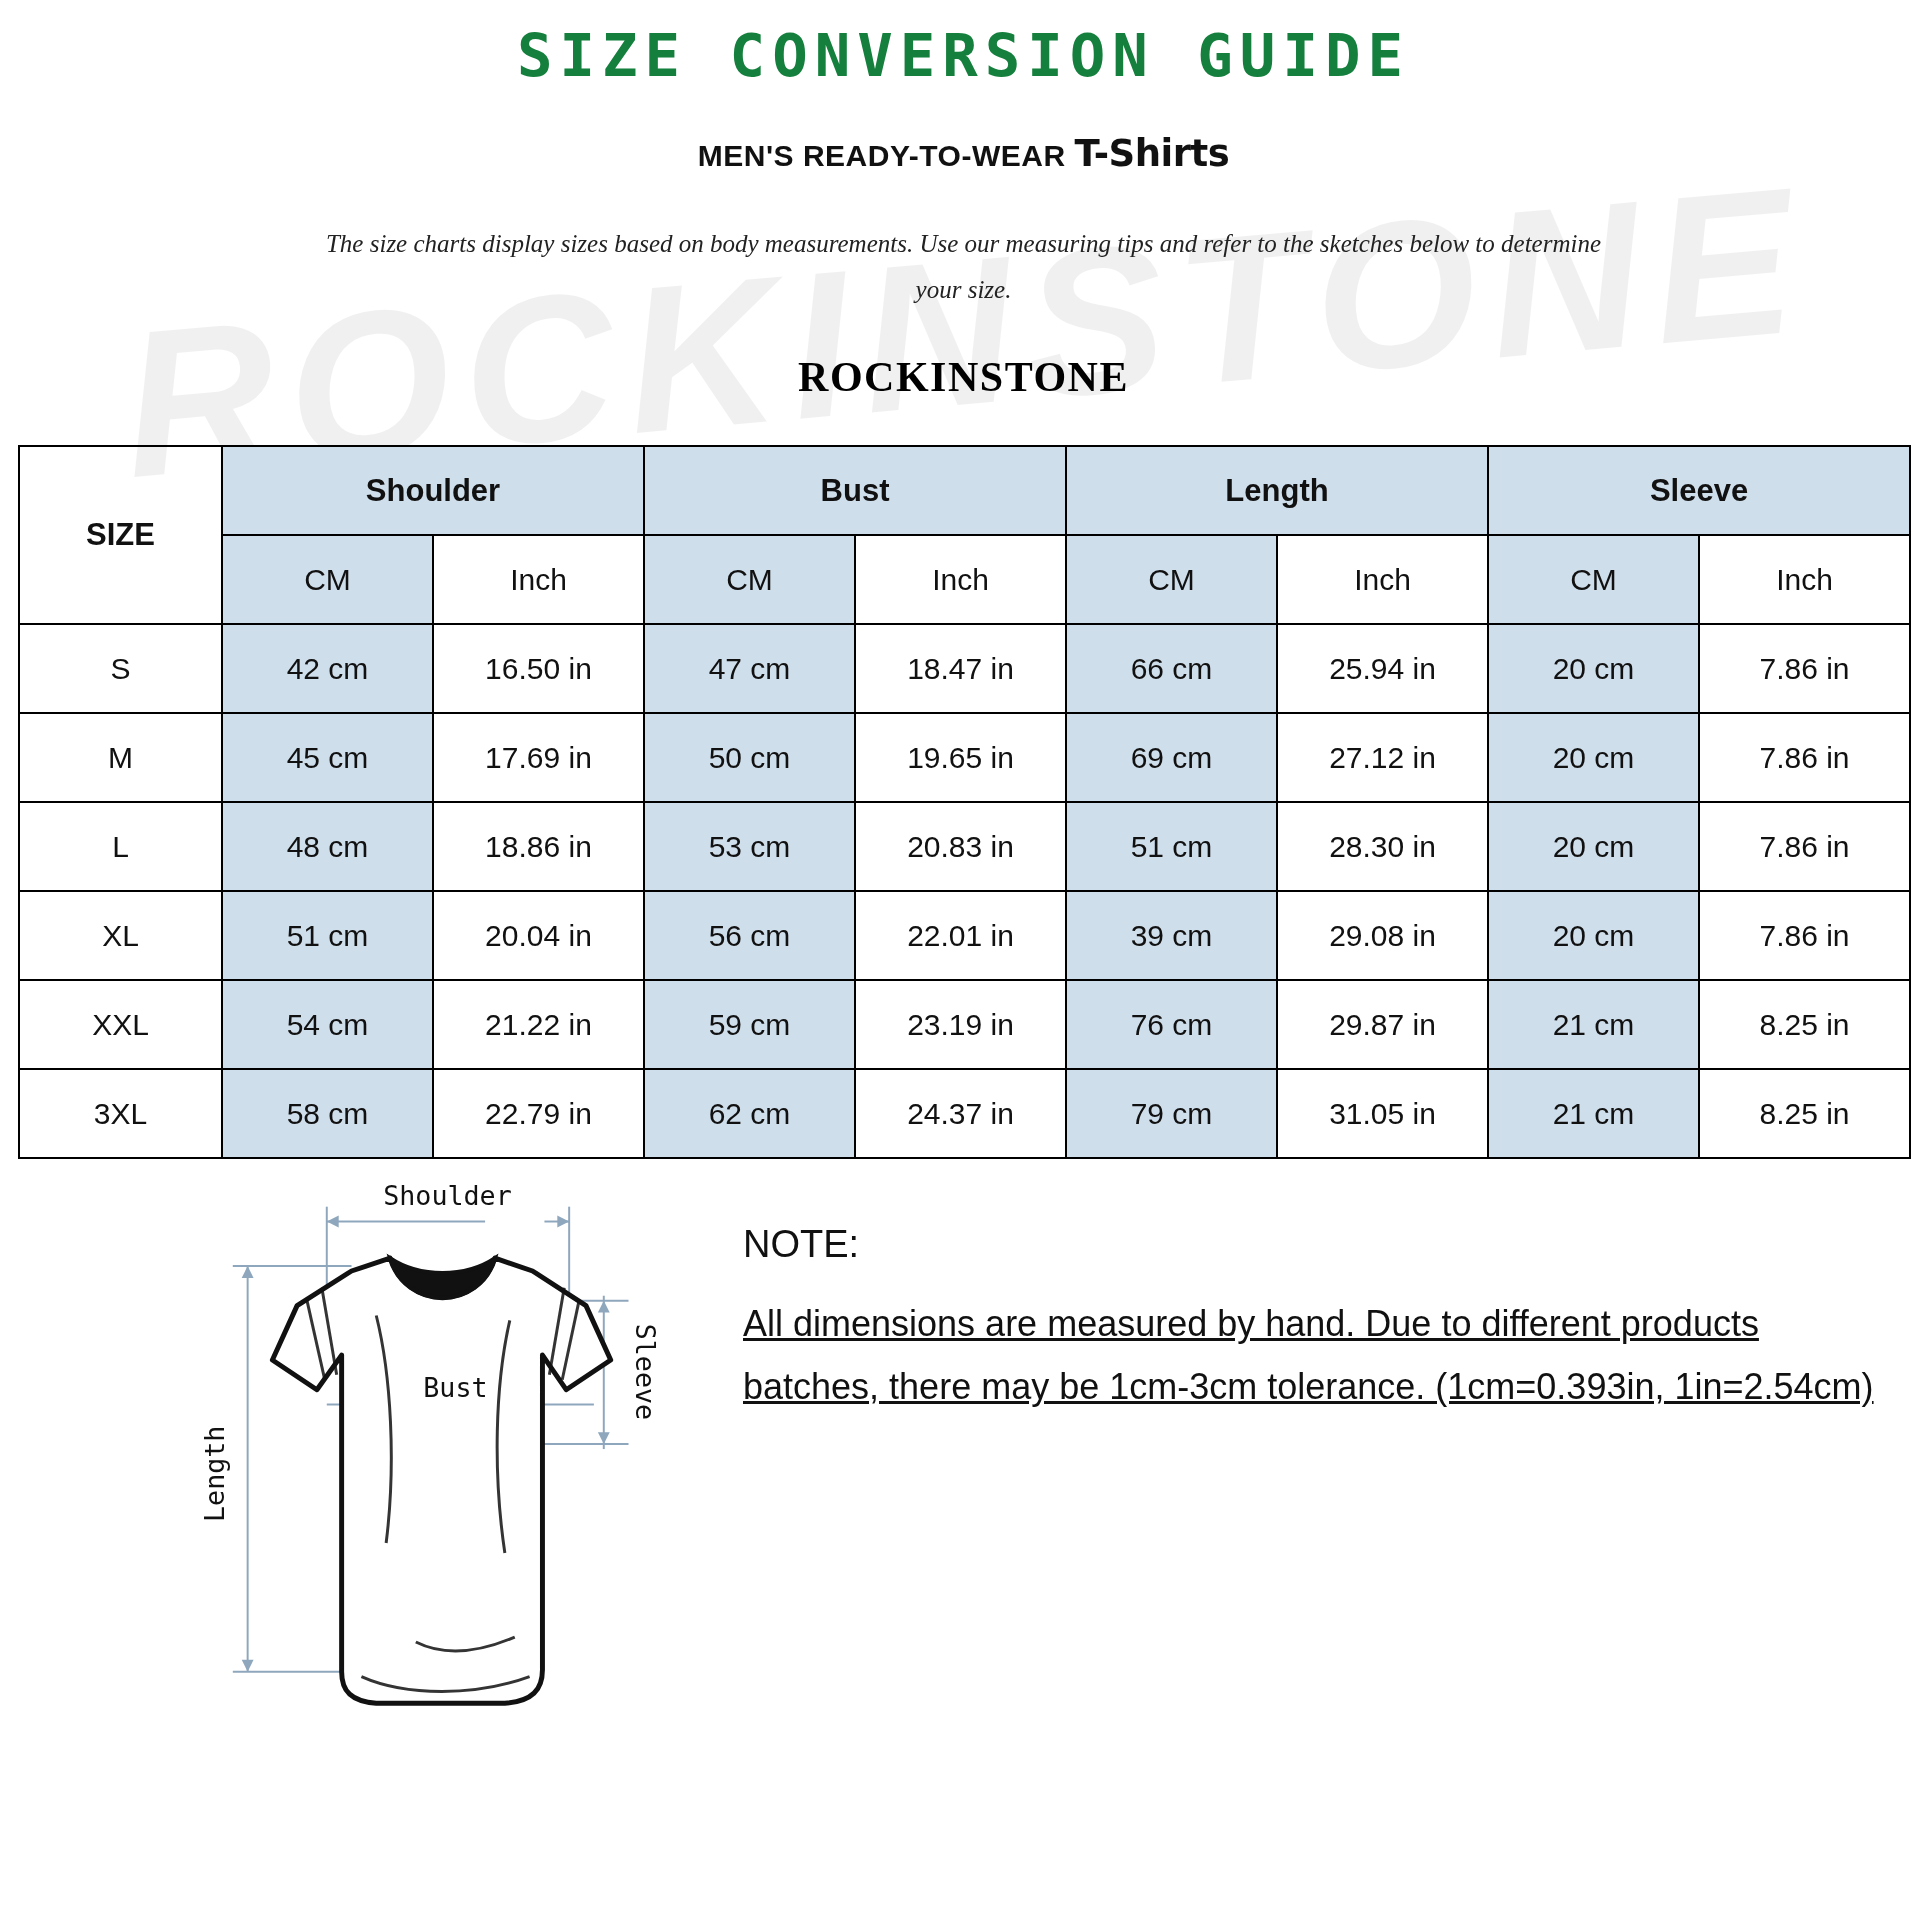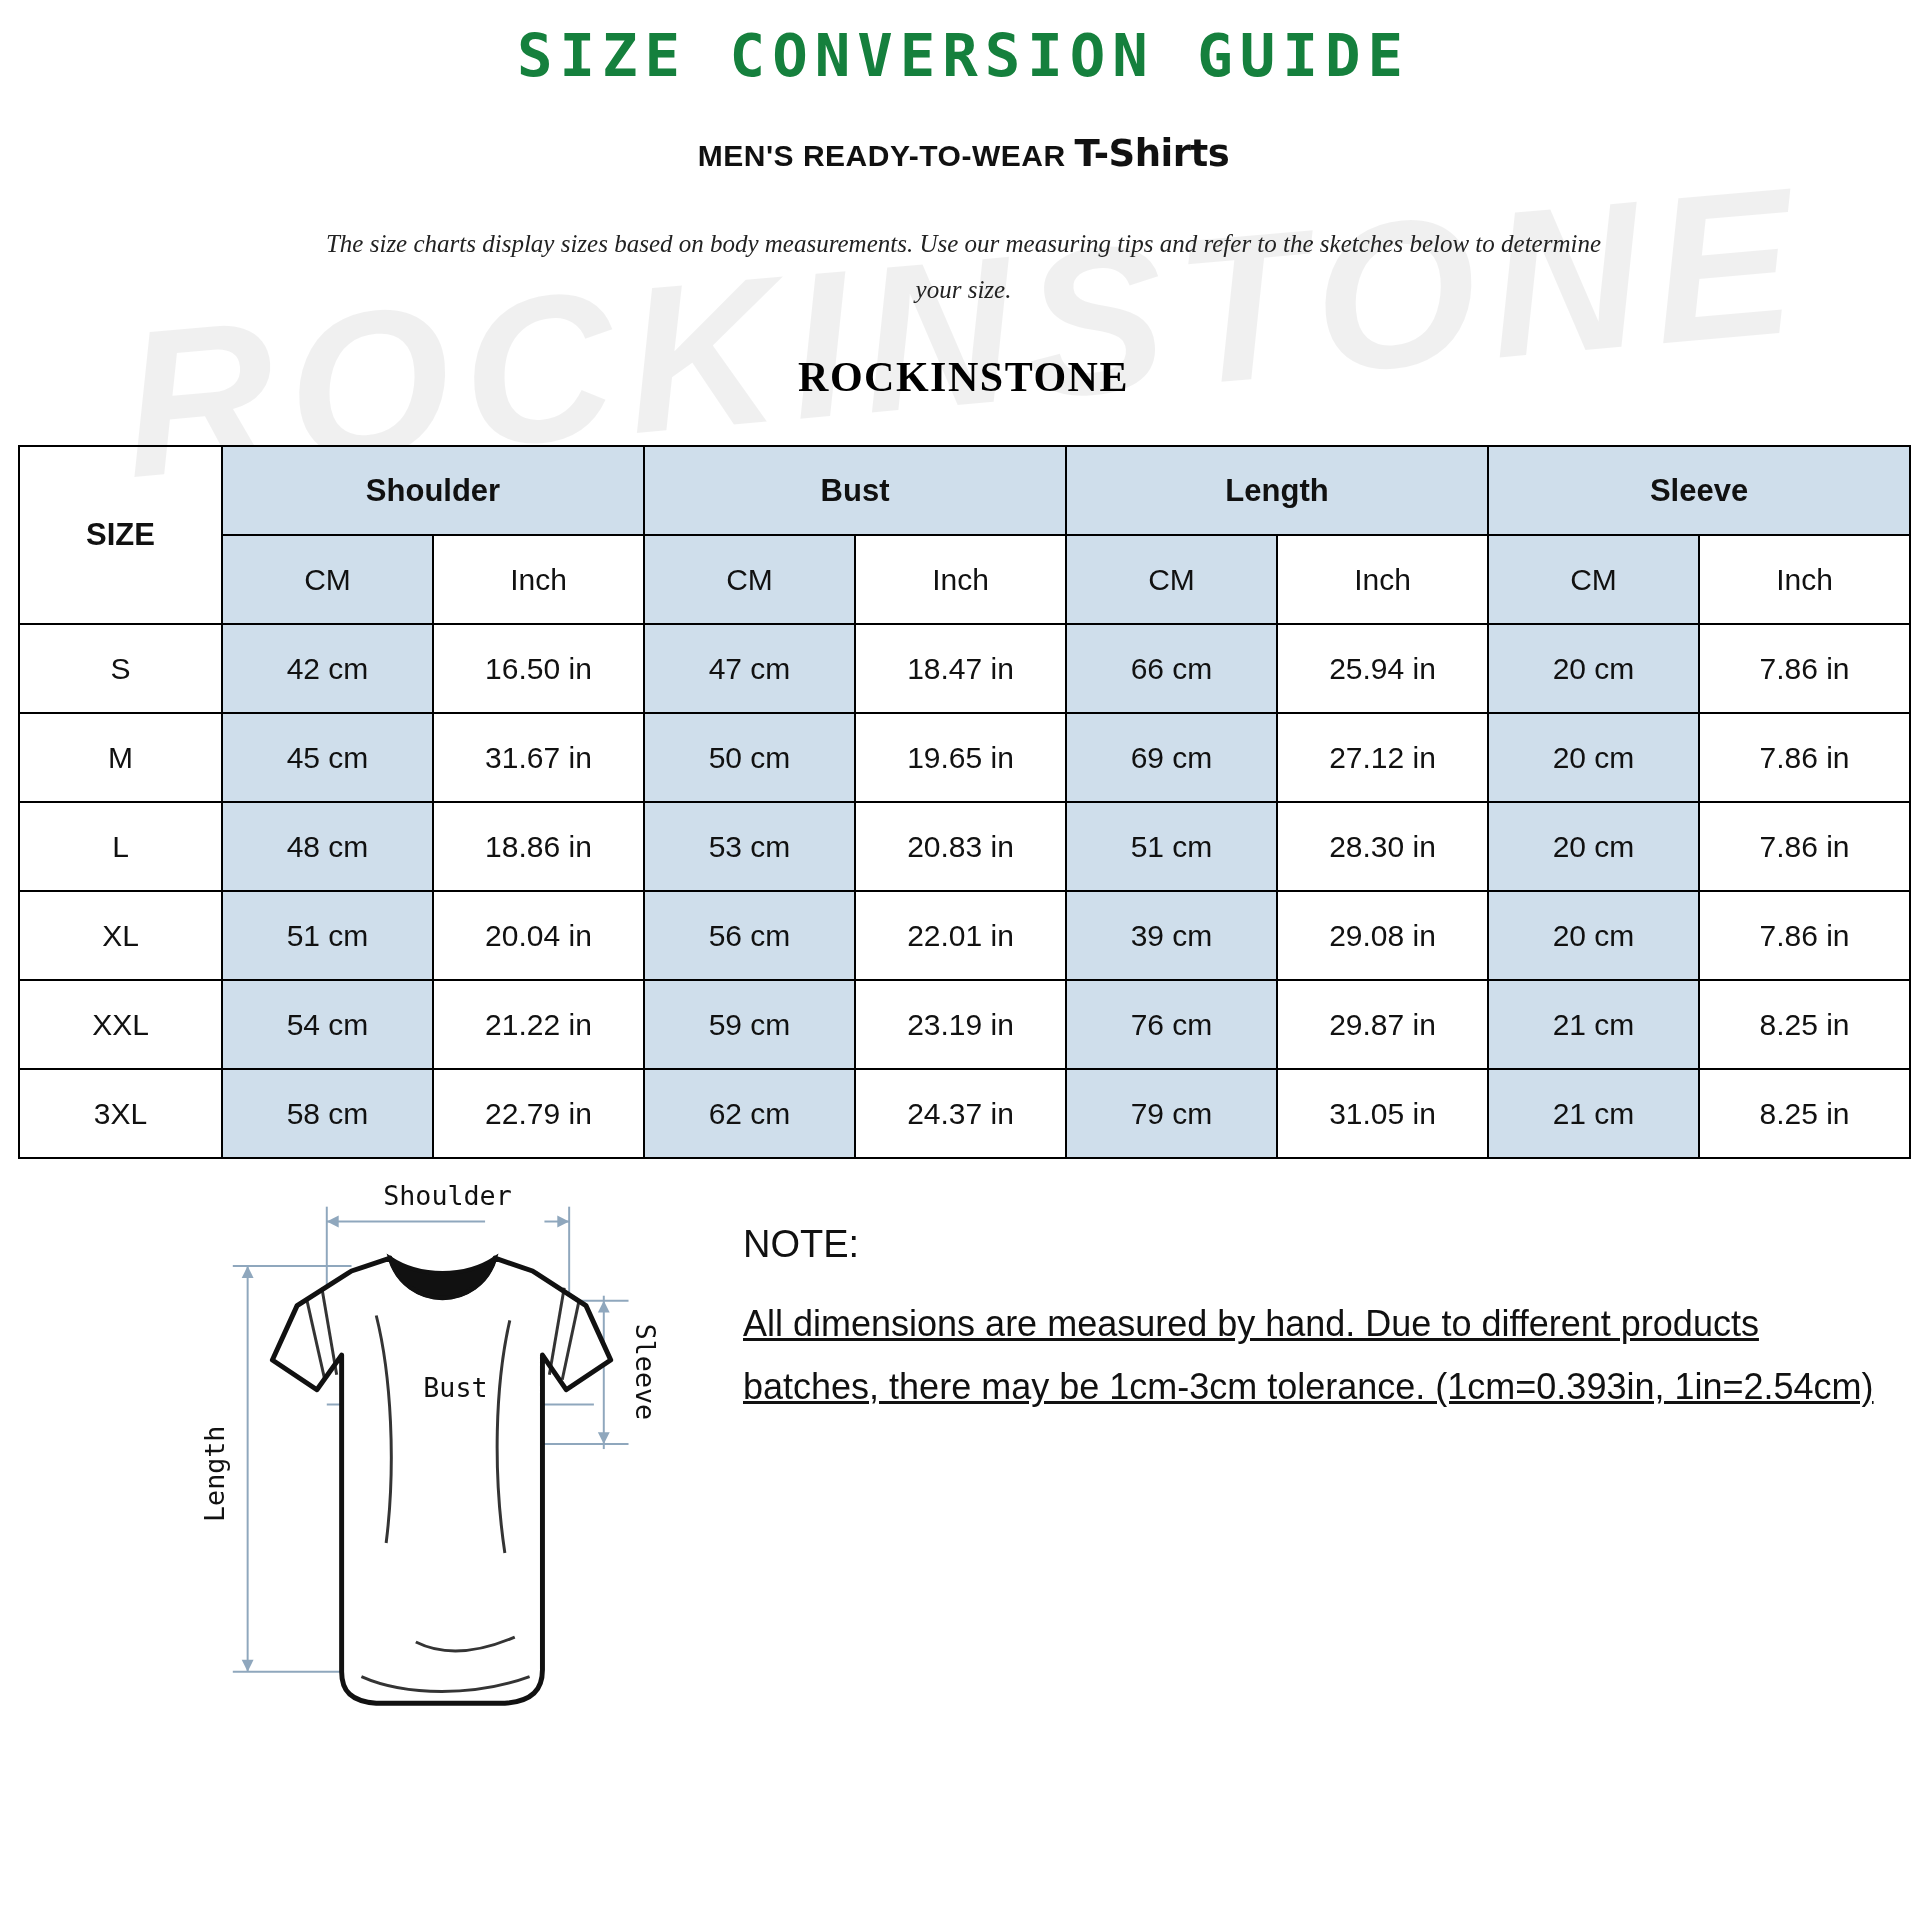--- a/index.html
+++ b/index.html
@@ -203,21 +203,21 @@
         <td class="tint val-cm">47 cm</td>
         <td class="val-in">18.47 in</td>
         <td class="tint val-cm">66 cm</td>
         <td class="val-in">25.94 in</td>
         <td class="tint val-cm">20 cm</td>
         <td class="val-in">7.86 in</td>
       </tr>
       <tr>
         <td class="size-cell">M</td>
         <td class="tint val-cm">45 cm</td>
-        <td class="val-in">31.67 in</td>
+        <td class="val-in">17.69 in</td>
         <td class="tint val-cm">50 cm</td>
         <td class="val-in">19.65 in</td>
         <td class="tint val-cm">69 cm</td>
         <td class="val-in">27.12 in</td>
         <td class="tint val-cm">20 cm</td>
         <td class="val-in">7.86 in</td>
       </tr>
       <tr>
         <td class="size-cell">L</td>
         <td class="tint val-cm">48 cm</td>

